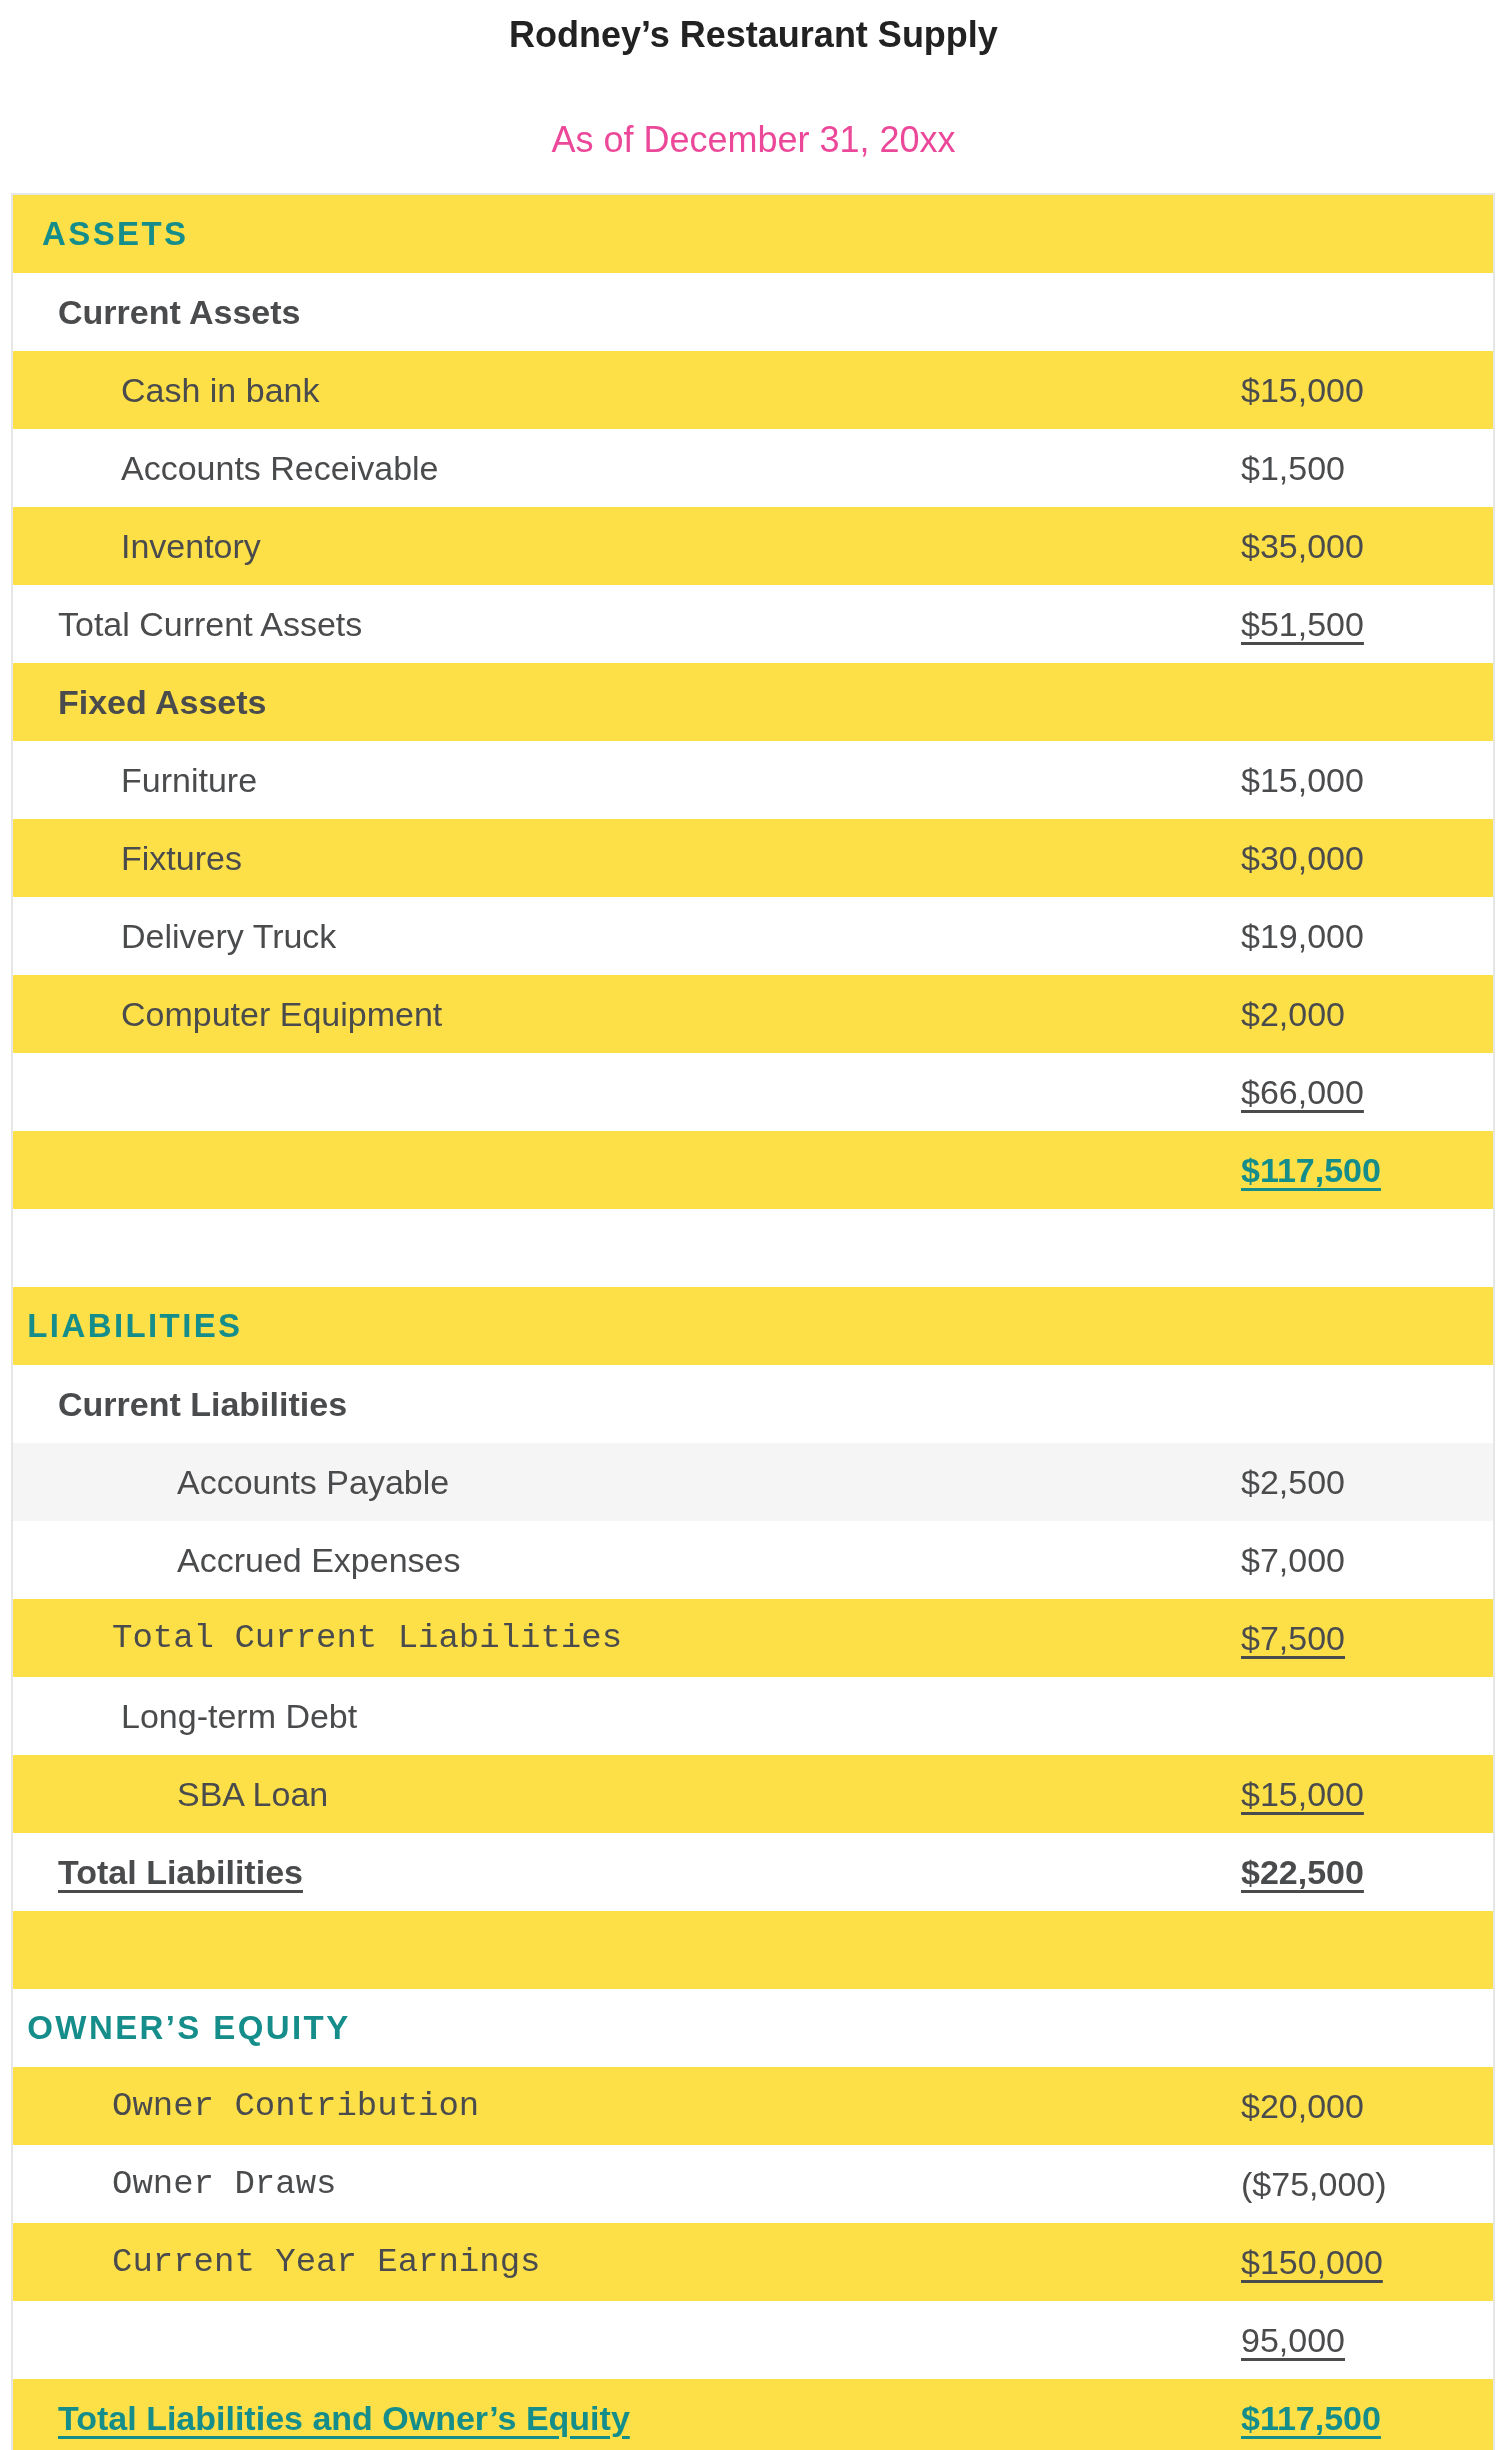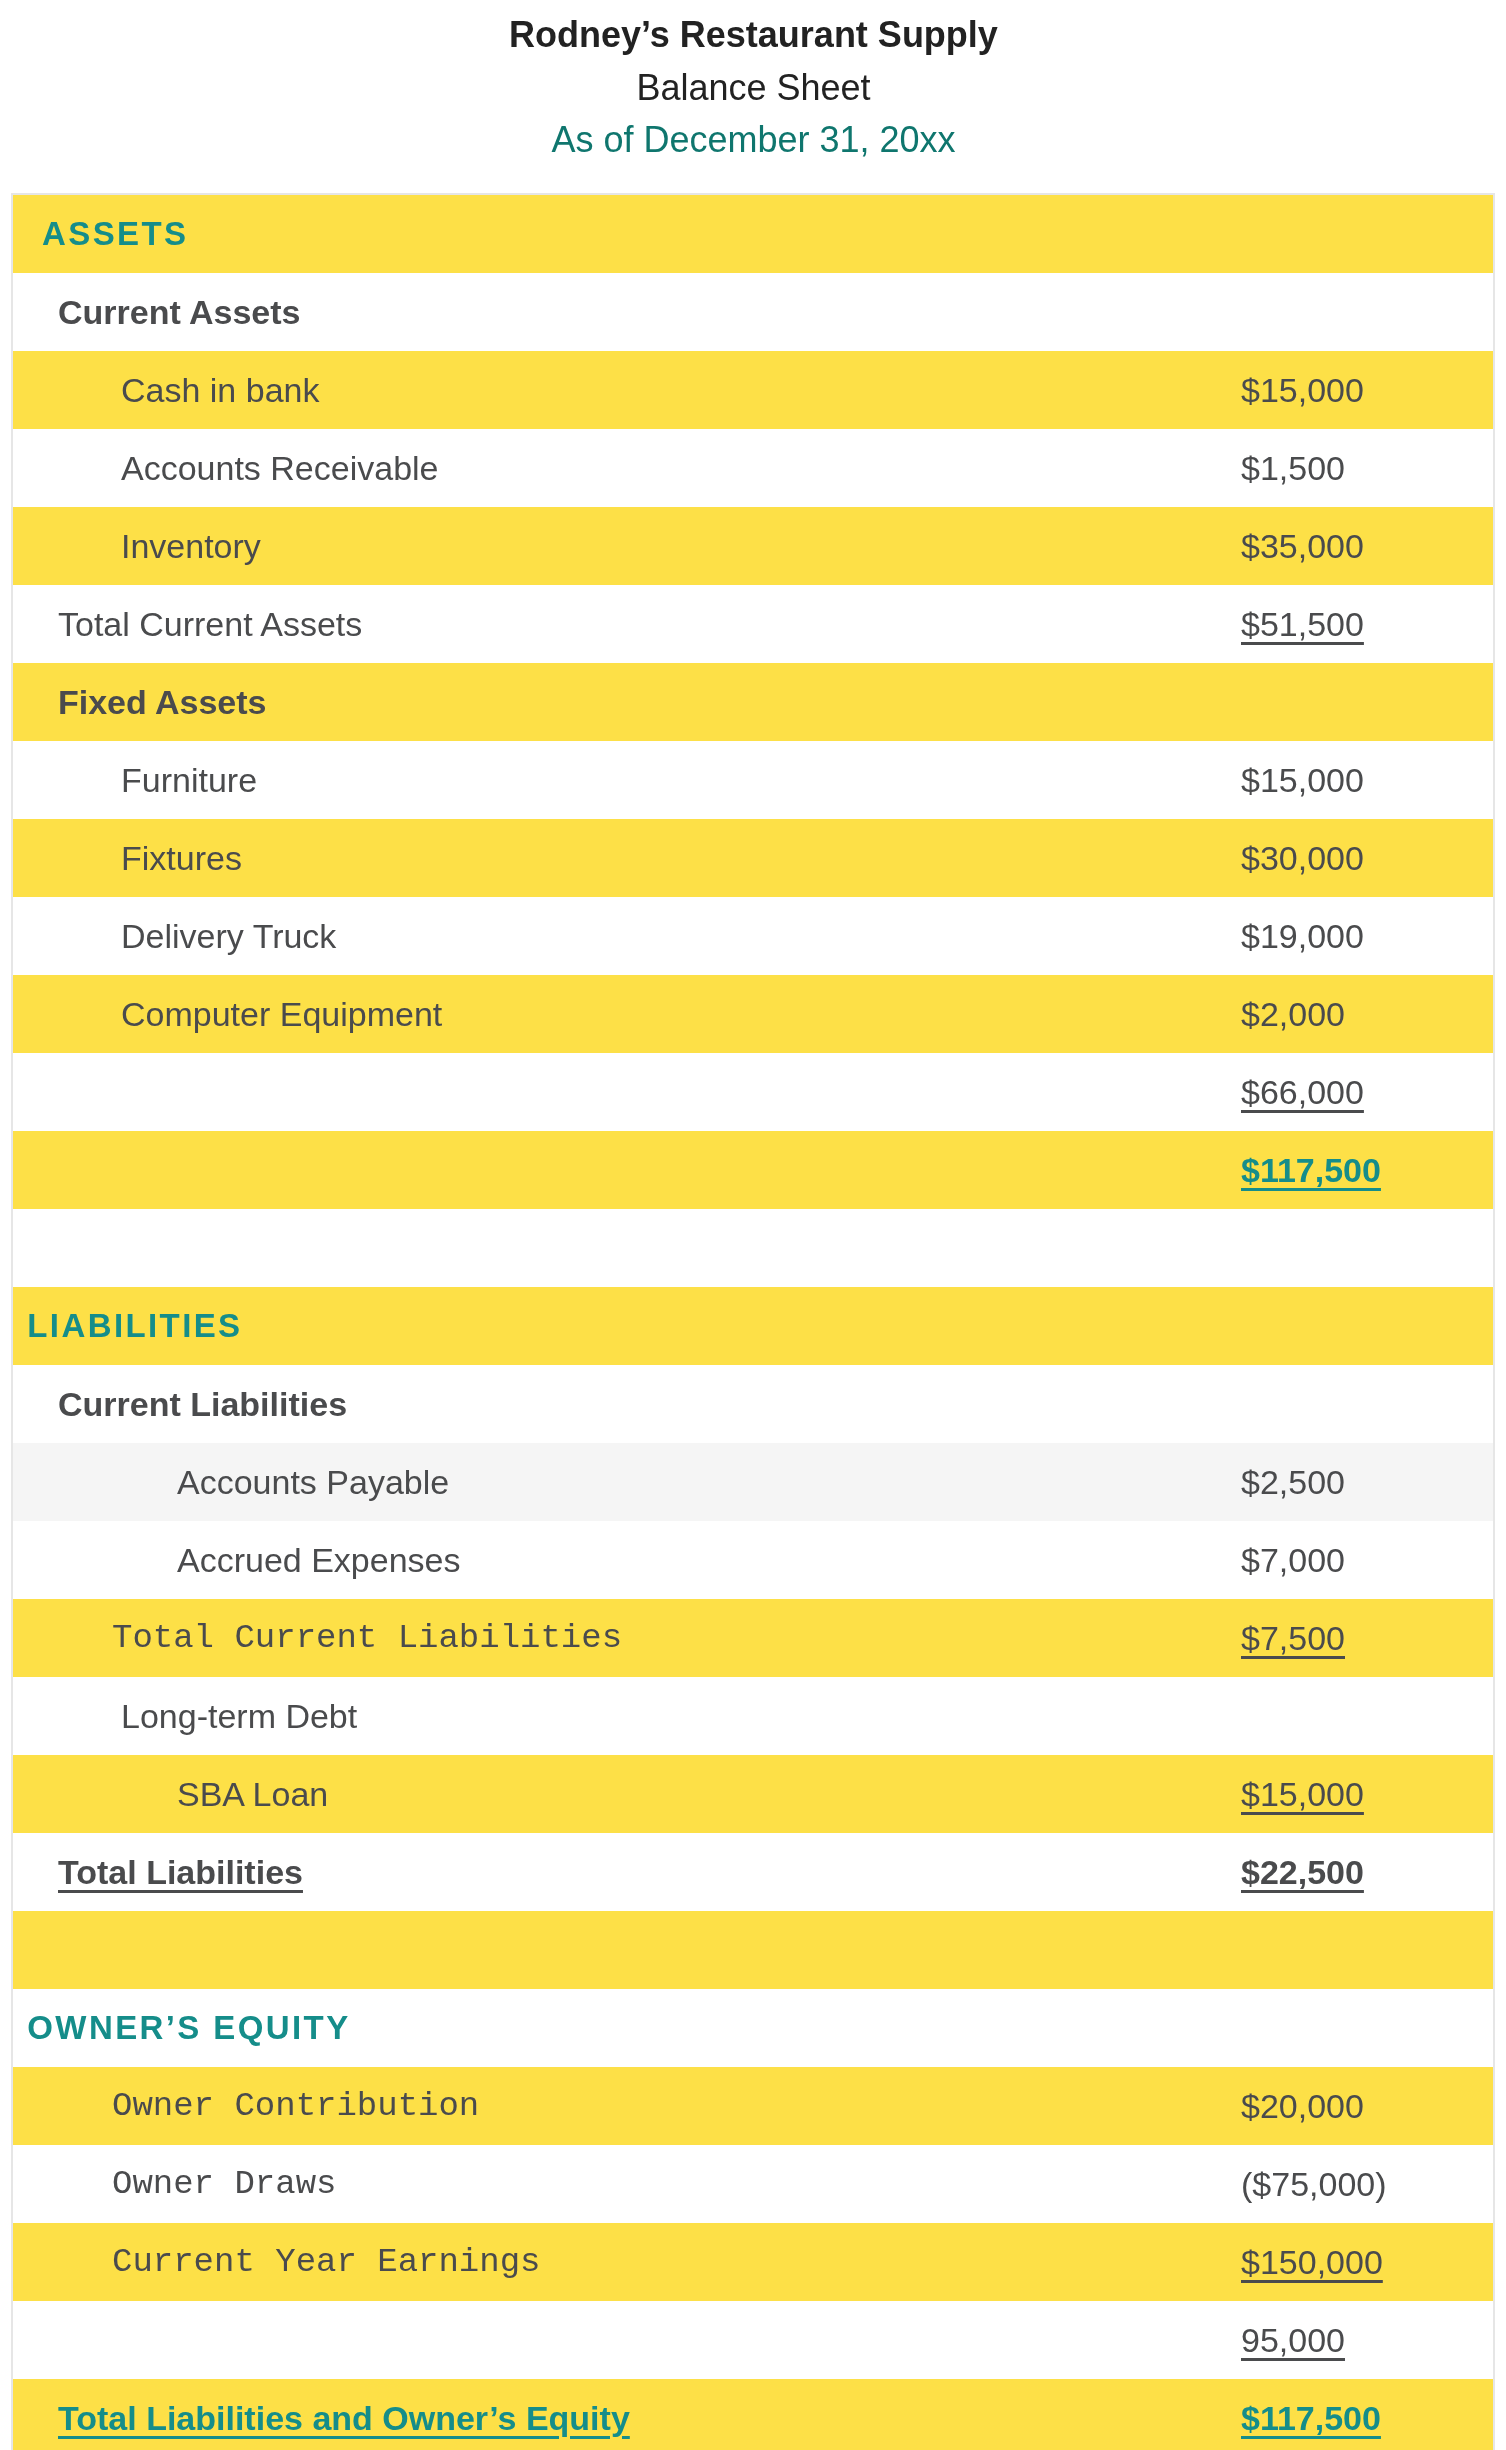--- a/index.html
+++ b/index.html
@@ -38,21 +38,21 @@
       top: 64px;
       font-size: 36px;
       color: #222222;
       line-height: 48px;
     }
     .header .asof {
       position: absolute;
       left: 0; right: 0;
       top: 116px;
       font-size: 36px;
-      color: #0f766e;
+      color: #ec4899;
       line-height: 48px;
     }
     .sheet {
       position: absolute;
       left: 11px;
       top: 193px;
       width: 1484px;
       border: 2.4px solid #e6e6e6;
       box-sizing: border-box;
       background: #ffffff;
@@ -104,21 +104,20 @@
     .ind1 { left: 45px; }
     .ind2 { left: 108px; }
     .ind2b { left: 99px; font-family: Liberation Mono, monospace; }
     .ind3 { left: 164px; }
   </style>
 </head>
 <body>
 
 <div class="header">
   <div class="company">Rodney’s Restaurant Supply</div>
-  <div class="subtitle">Balance Sheet</div>
   <div class="asof">As of December 31, 20xx</div>
 </div>
 
 <div class="sheet">
 
   <div class="row shade">
     <span class="label ind0 section-title">ASSETS</span>
   </div>
   <div class="row">
     <span class="label ind1 sub-title">Current Assets</span>

